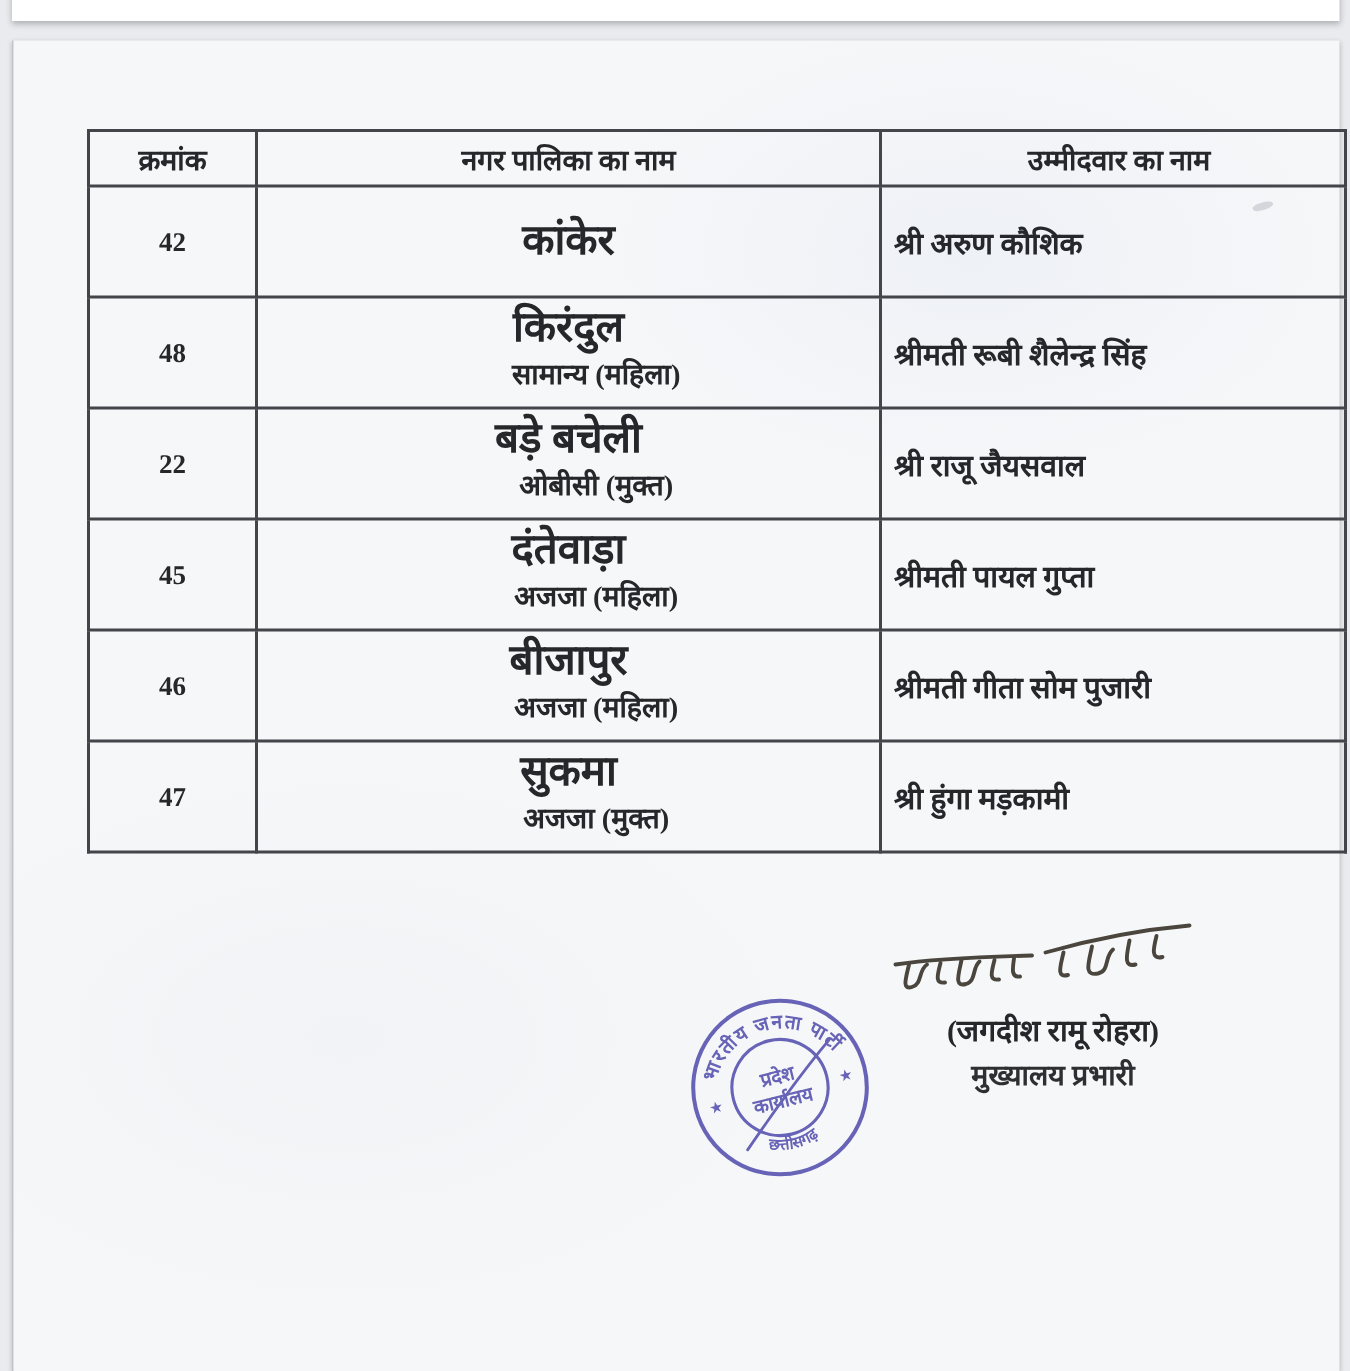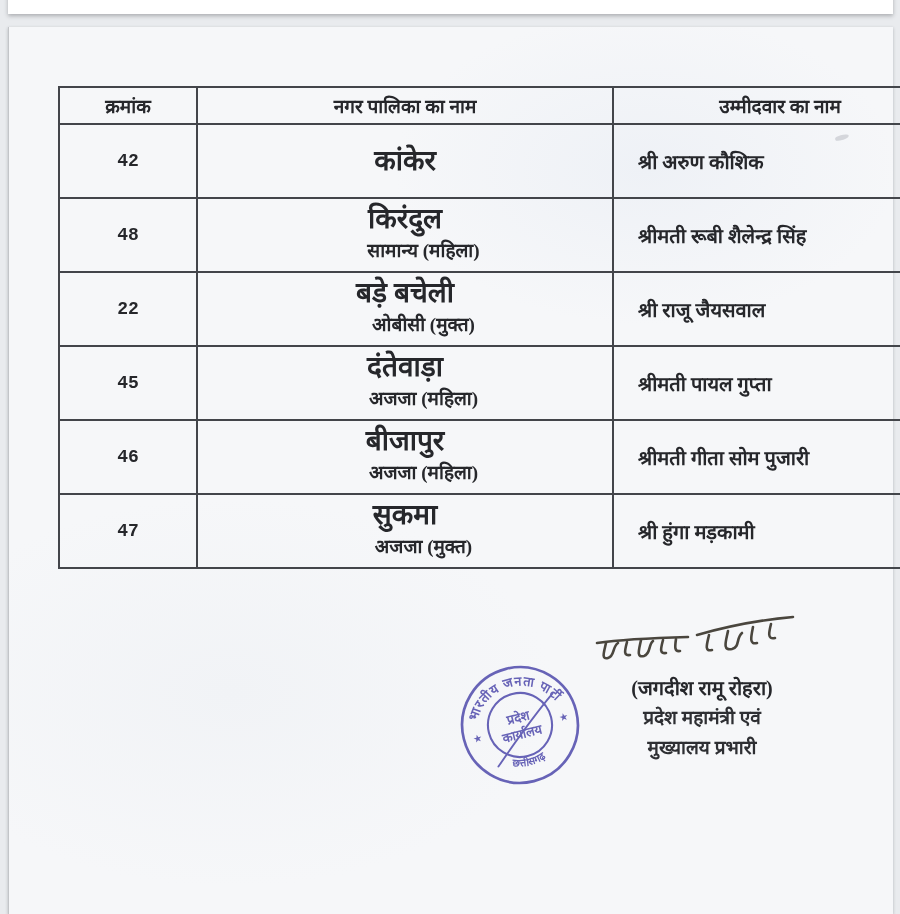--- a/index.html
+++ b/index.html
@@ -37,23 +37,23 @@
     background:transparent;
   }
   .doc-table td, .doc-table th {
     border:2px solid #43454a;
     vertical-align:middle;
     font-weight:700;
     color:#26272b;
   }
   .doc-table thead th { height:37px; font-size:19px; text-align:center; }
   .doc-table tbody td { height:74px; }
-  .col-sno  { width:138px; text-align:center; font-size:18px; font-family:Liberation Mono, monospace; }
+  .col-sno  { width:112px; text-align:center; font-size:18px; font-family:Liberation Serif, serif; }
   .col-muni { width:416px; text-align:center; }
-  .col-cand { width:310px; text-align:left; padding-left:24px; font-size:20px; }
+  .col-cand { width:310px; text-align:left; padding-left:8px; font-size:20px; }
   .muni-name { font-size:28px; line-height:26px; }
   .muni-cat  { font-size:19px; line-height:26px; margin-top:6px;margin-left:37px; }
   .muni-cat:empty { display:none; }
 
   
   .speck {
     position:absolute; left:826px; top:108px; width:14px; height:5px;
     background:#b9bcc2; opacity:.55; border-radius:40% 60% 50% 50%;
     transform:rotate(-18deg);
   }
@@ -155,21 +155,20 @@
       <path d="M106,24 C134,16 168,9 202,6"></path>
       <path d="M118,24 C116,33 113,41 121,39"></path>
       <path d="M137,20 C135,30 131,40 141,38 C149,36 145,27 151,22"></path>
       <path d="M162,16 C160,26 158,34 166,32"></path>
       <path d="M180,13 C178,21 176,29 184,27"></path>
     </g>
   </svg>
 
   <div class="sig-block">
     <div class="sig-name">(जगदीश रामू रोहरा)</div>
-    <div class="sig-title1">प्रदेश महामंत्री एवं</div>
     <div class="sig-title2">मुख्यालय प्रभारी</div>
   </div>
 
   <svg class="stamp" viewBox="0 0 120 120">
     <defs>
       <path id="arcTop" d="M 16,66 A 44,44 0 1 1 104,66"></path>
       <path id="arcBot" d="M 20,71 A 42,42 0 0 0 100,71"></path>
     </defs>
     <g transform="rotate(-14 60 60)" stroke="#544fae" fill="#544fae" style="font-family:'Liberation Serif','DejaVu Serif',serif;">
       <circle cx="60" cy="60" r="56" fill="none" stroke-width="2.6"></circle>

